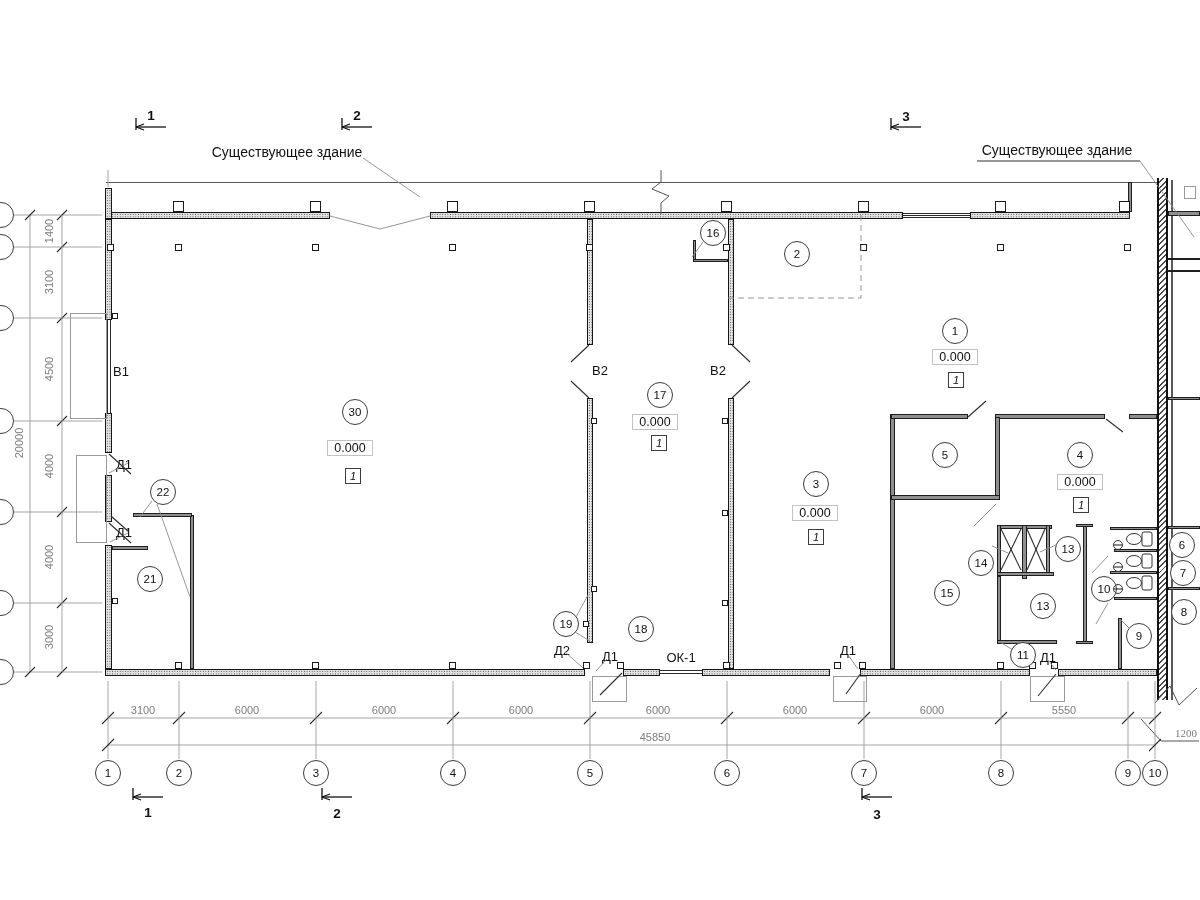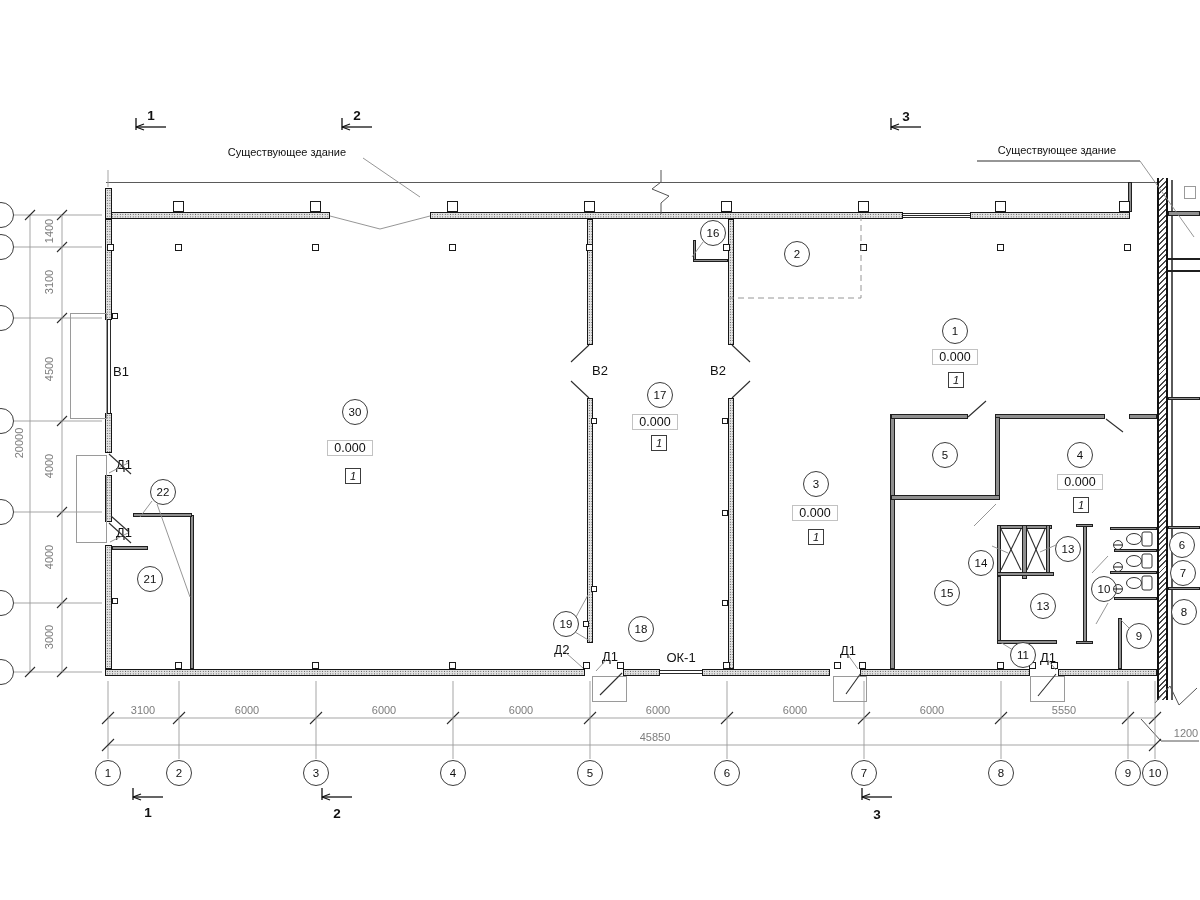--- a/index.html
+++ b/index.html
@@ -23,21 +23,21 @@
        justify-content:center;font-size:11.5px;color:#111;background:#fff;}
   .elev{border:1px solid #c2c2c2;display:flex;align-items:center;justify-content:center;
         font-size:12.5px;color:#111;background:#fff;}
   .one{border:1px solid #3c3c3c;display:flex;align-items:center;justify-content:center;
        font-size:11px;font-style:italic;color:#111;background:#fff;}
   .lbl{position:absolute;font-size:13px;color:#111;white-space:nowrap;
        transform:translate(-50%,-50%);}
   .lbl.dim{font-size:11px;color:#7d7d7d;}
   .lbl.dimr{font-size:11px;color:#7d7d7d;transform:translate(-50%,-50%) rotate(-90deg);}
   .lbl.sec{font-size:13.5px;font-weight:bold;}
-  .lbl.exist{font-size:11px;}
+  .lbl.exist{font-size:14px;}
   .title{position:absolute;left:50%;top:103px;transform:translate(-50%,-50%);
          font-size:15.5px;font-style:italic;font-weight:bold;color:#111;
          border-bottom:1.2px solid #222;padding:0 4px 2px 4px;}
   svg.ovl{position:absolute;left:0;top:0;pointer-events:none;}
 </style>
 </head>
 <body>
 
 <div id="plan">
 <div class="abs wall-sp" style="left: 105px; top: 212px; width: 225px; height: 7px;"></div>
@@ -187,40 +187,40 @@
     <div class="abs one" style="left: 1073px; top: 497px; width: 16px; height: 16px;">1</div>
     <div class="abs elev" style="left: 792px; top: 505px; width: 46px; height: 16px;">0.000</div>
     <div class="abs one" style="left: 808px; top: 529px; width: 16px; height: 16px;">1</div>
     <div class="lbl exist" style="left: 287px; top: 152px;">Существующее здание</div>
     <div class="lbl exist" style="left: 1057px; top: 150px;">Существующее здание</div>
     <div class="lbl " style="left: 121px; top: 371px;">В1</div>
     <div class="lbl " style="left: 124px; top: 464px;">Д1</div>
     <div class="lbl " style="left: 124px; top: 532px;">Д1</div>
     <div class="lbl " style="left: 600px; top: 370px;">В2</div>
     <div class="lbl " style="left: 718px; top: 370px;">В2</div>
-    <div class="lbl " style="left: 562px; top: 650px; font-family: Liberation Mono, monospace;">Д2</div>
+    <div class="lbl " style="left: 562px; top: 650px;">Д2</div>
     <div class="lbl " style="left: 610px; top: 656px;">Д1</div>
     <div class="lbl " style="left: 681px; top: 657px;">ОК-1</div>
     <div class="lbl " style="left: 848px; top: 650px;">Д1</div>
     <div class="lbl " style="left: 1048px; top: 657px;">Д1</div>
     <div class="lbl sec" style="left: 151px; top: 115px;">1</div>
     <div class="lbl sec" style="left: 357px; top: 115px;">2</div>
     <div class="lbl sec" style="left: 906px; top: 116px;">3</div>
     <div class="lbl sec" style="left: 148px; top: 812px;">1</div>
     <div class="lbl sec" style="left: 337px; top: 813px;">2</div>
     <div class="lbl sec" style="left: 877px; top: 814px;">3</div>
     <div class="lbl dim" style="left: 143px; top: 710px;">3100</div>
     <div class="lbl dim" style="left: 247px; top: 710px;">6000</div>
     <div class="lbl dim" style="left: 384px; top: 710px;">6000</div>
     <div class="lbl dim" style="left: 521px; top: 710px;">6000</div>
     <div class="lbl dim" style="left: 658px; top: 710px;">6000</div>
     <div class="lbl dim" style="left: 795px; top: 710px;">6000</div>
     <div class="lbl dim" style="left: 932px; top: 710px;">6000</div>
     <div class="lbl dim" style="left: 1064px; top: 710px;">5550</div>
-    <div class="lbl dim" style="left: 1186px; top: 733px;">1200</div>
+    <div class="lbl dim" style="left: 1186px; top: 733px; font-family: Liberation Serif, serif;">1200</div>
     <div class="lbl dim" style="left: 655px; top: 737px;">45850</div>
     <div class="lbl dimr" style="left: 49px; top: 231px;">1400</div>
     <div class="lbl dimr" style="left: 49px; top: 282px;">3100</div>
     <div class="lbl dimr" style="left: 49px; top: 369px;">4500</div>
     <div class="lbl dimr" style="left: 49px; top: 466px;">4000</div>
     <div class="lbl dimr" style="left: 49px; top: 557px;">4000</div>
     <div class="lbl dimr" style="left: 49px; top: 637px;">3000</div>
     <div class="lbl dimr" style="left: 19px; top: 443px;">20000</div>
     <svg class="ovl" width="1200" height="900" viewBox="0 0 1200 900">
       <line x1="363" y1="158" x2="420" y2="197" stroke="#8a8a8a" stroke-width="0.9"></line>

